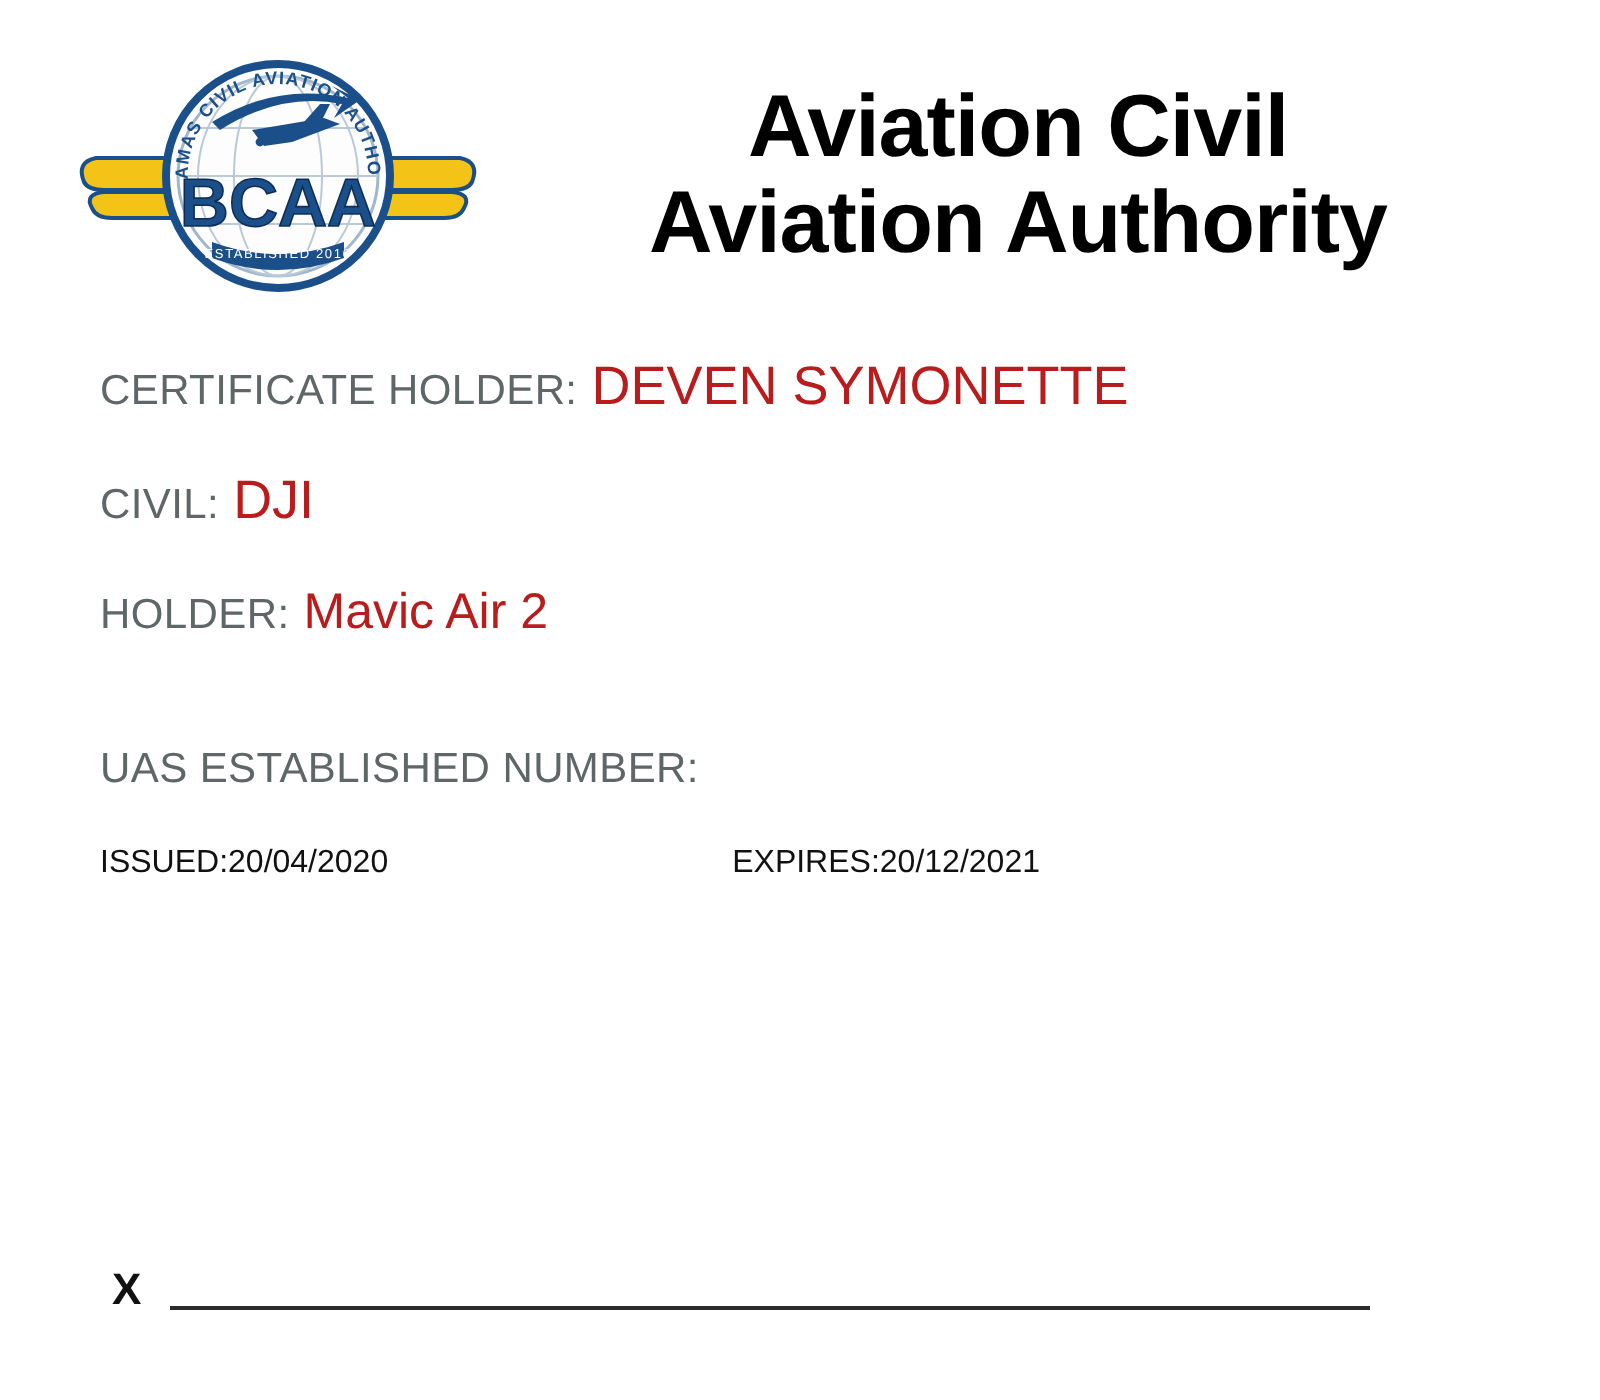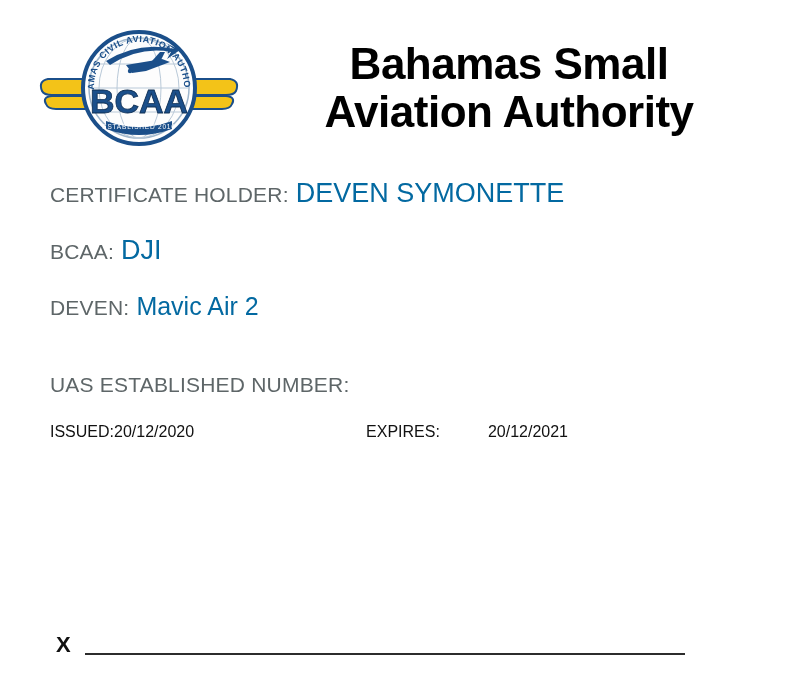--- a/index.html
+++ b/index.html
@@ -71,41 +71,40 @@
     text-align: center;
   }
   .field .lbl {
     font-size: 21px;
     color: #5e6668;
     letter-spacing: 0.2px;
     white-space: nowrap;
   }
   .field .val {
     font-size: 27px;
-    color: #0369a1;
+    color: #b91c1c;
     margin-left: 7px;
     white-space: nowrap;
   }
   .field.small-val .val {
     font-size: 25px;
   }
 
   .dates-row {
     display: flex;
     align-items: flex-start;
     margin: 0 0 0 50px;
   }
   .dates-row .issued-grp,
   .dates-row .expires-grp {
     display: flex;
     align-items: baseline;
   }
   .dates-row .expires-grp {
     margin-left: 172px;
-    gap: 48px;
   }
 
   
   .sig-row {
     position: absolute;
     left: 56px;
     bottom: 42px;
     display: flex;
     align-items: flex-end;
   }
@@ -166,54 +165,54 @@
         <path d="M72 40 Q104 20 140 28 L132 22 L146 29 L133 38 L137 31 Q106 25 76 44 Z" fill="#1b4f8a"></path>
 
         <text x="105" y="92" text-anchor="middle" font-family="Liberation Sans, sans-serif" font-size="34" font-weight="bold" fill="#1b4f8a" stroke="#0d2d52" stroke-width="0.8">BCAA</text>
 
         <path d="M72 100 Q105 112 138 100 L138 108 Q105 120 72 108 Z" fill="#1b4f8a"></path>
         <text x="105" y="108" text-anchor="middle" font-family="Liberation Sans, sans-serif" font-size="6.5" fill="#ffffff" letter-spacing="0.8">ESTABLISHED 2016</text>
       </svg>
     </div>
 
     <div class="org-title">
-      <span class="line">Bahamas Small</span>
+      <span class="line">Aviation Civil</span>
       <span class="line">Aviation Authority</span>
     </div>
   </div>
 
 
   <div class="field-list">
 
     <div class="field">
       <span class="lbl">CERTIFICATE HOLDER:</span>
       <span class="val">DEVEN SYMONETTE</span>
     </div>
 
     <div class="field">
-      <span class="lbl">BCAA:</span>
+      <span class="lbl">CIVIL:</span>
       <span class="val">DJI</span>
     </div>
 
     <div class="field small-val">
-      <span class="lbl">DEVEN:</span>
+      <span class="lbl">HOLDER:</span>
       <span class="val">Mavic Air 2</span>
     </div>
 
     <div class="field">
     </div>
 
     <div class="field">
       <span class="lbl">UAS ESTABLISHED NUMBER:</span>
     </div>
 
     <div class="dates-row">
       <div class="issued-grp">
         <span class="lbl">ISSUED:</span>
-        <span class="val">20/12/2020</span>
+        <span class="val">20/04/2020</span>
       </div>
       <div class="expires-grp">
         <span class="lbl">EXPIRES:</span>
         <span class="val">20/12/2021</span>
       </div>
     </div>
 
   </div>
 
   <div class="sig-row">

